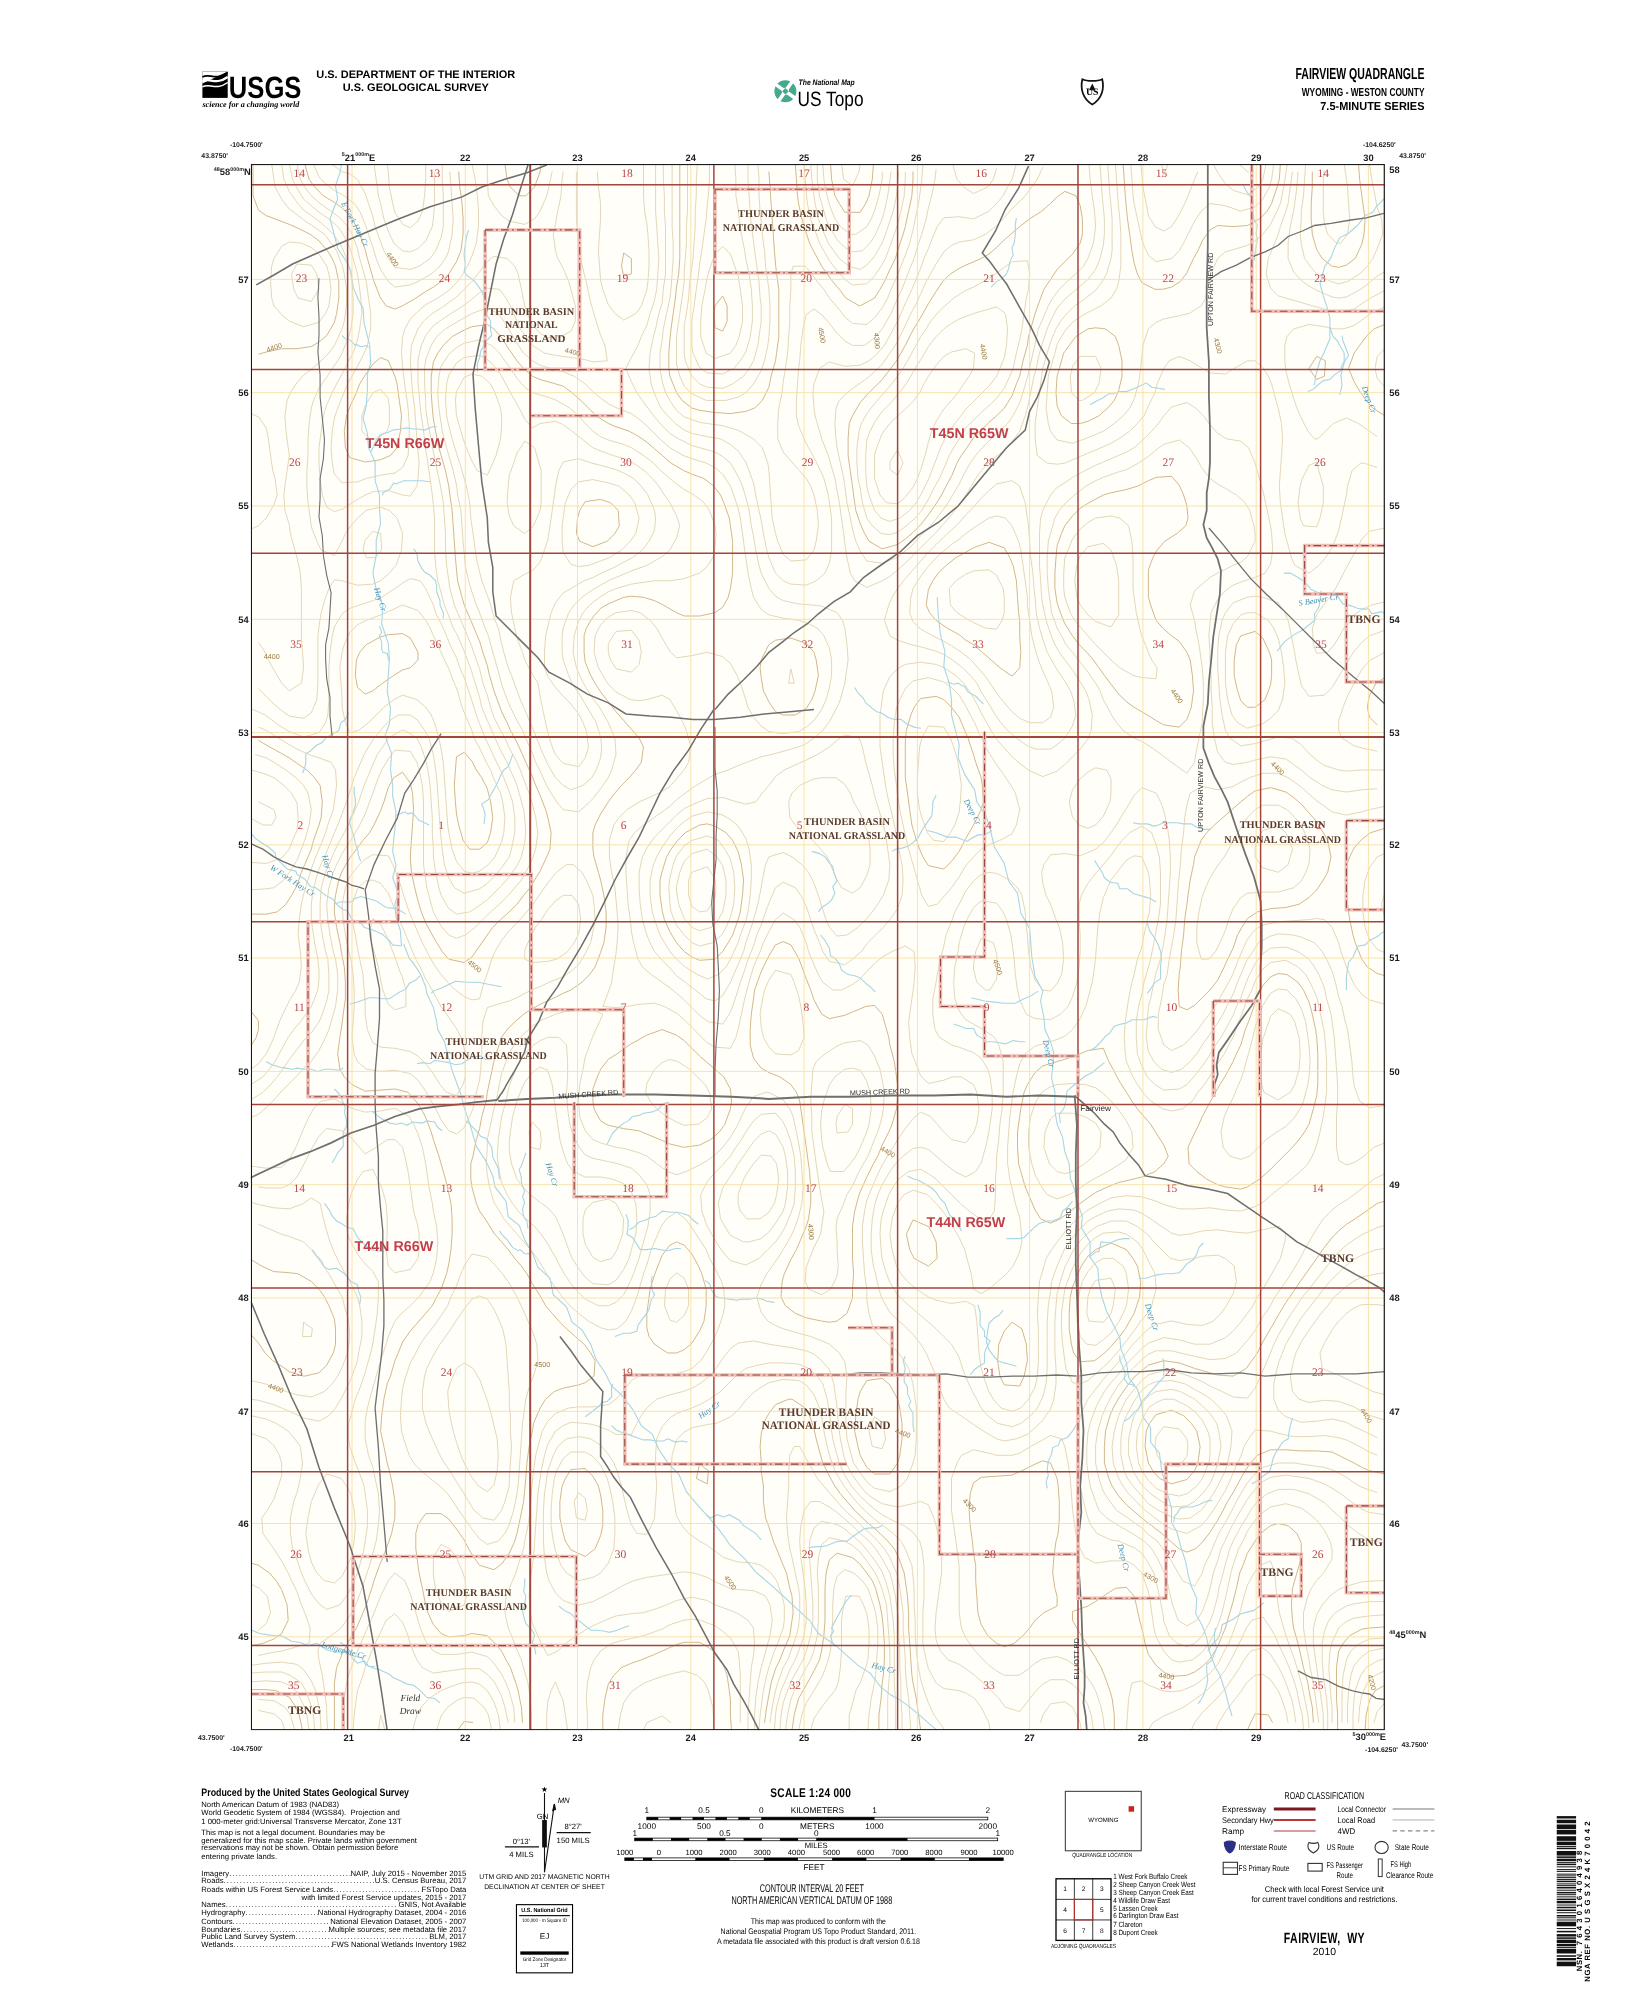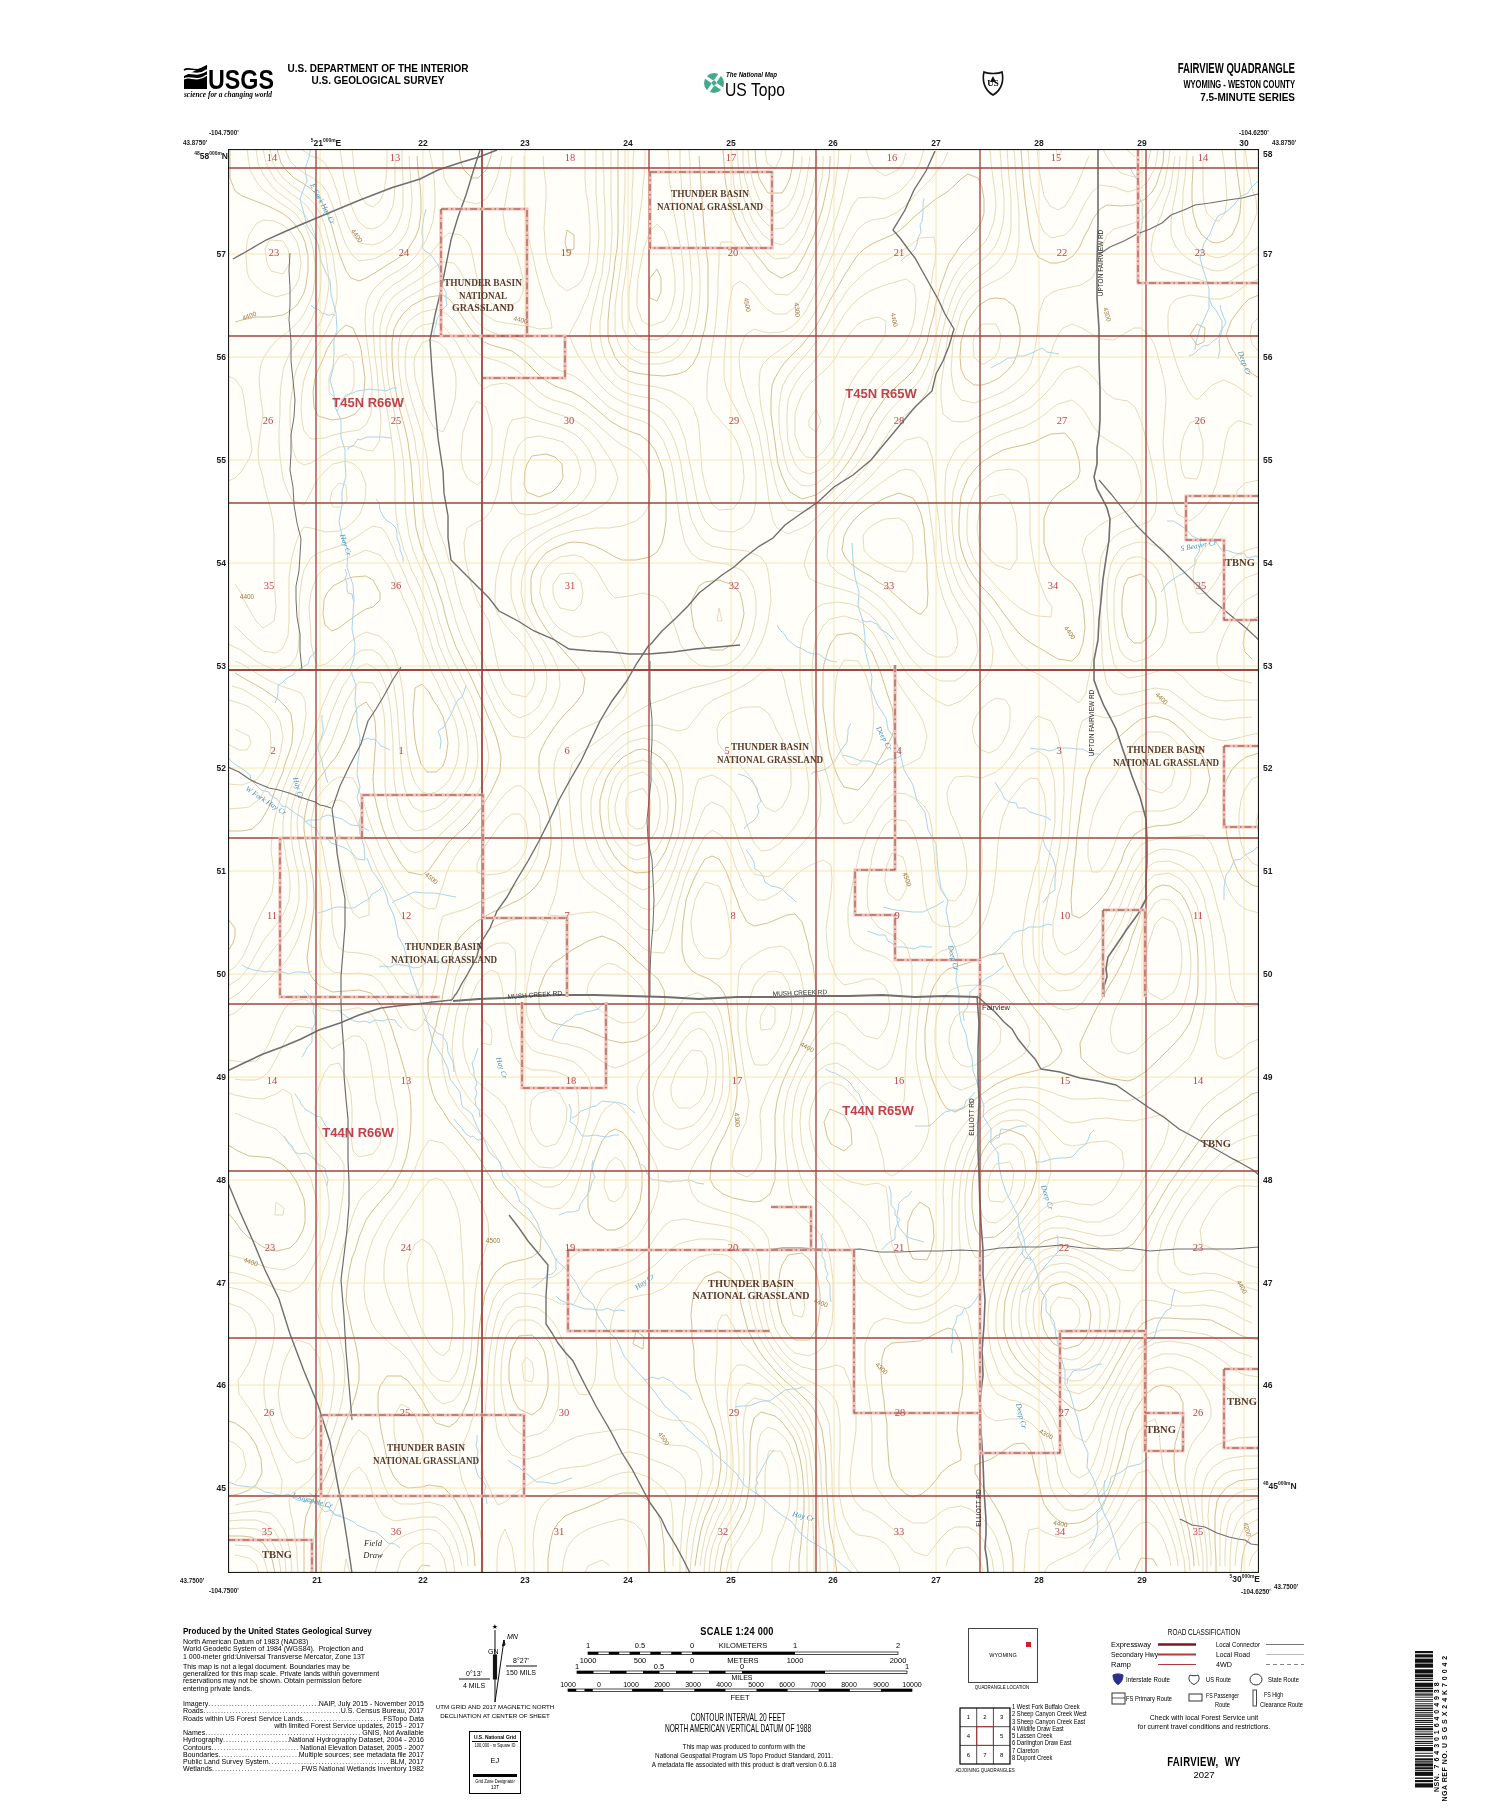--- a/index.html
+++ b/index.html
@@ -667,21 +667,21 @@
 <text x="102" y="60" textLength="33" lengthAdjust="spacingAndGlyphs">FS Passenger</text>
       <text x="111" y="69" textLength="15" lengthAdjust="spacingAndGlyphs">Route</text>
 <rect x="149" y="52" width="3.5" height="16" fill="none" stroke="#333" stroke-width="0.9"></rect>
 <text x="160" y="59" textLength="19" lengthAdjust="spacingAndGlyphs">FS High</text>
       <text x="156" y="69" textLength="43" lengthAdjust="spacingAndGlyphs">Clearance Route</text>
 </g>
   </svg>
 <div class="ab ctr" style="left:1104px;top:1713px;width:200px;font-size:7.6px;line-height:9px;transform:scaleX(0.9);">Check with local Forest Service unit<br>for current travel conditions and restrictions.</div>
 
 <div class="ab ctr" style="left:1104px;top:1754px;width:200px;font-weight:bold;font-size:13.5px;letter-spacing:0.5px;transform:scaleX(0.71);">FAIRVIEW,&nbsp; WY</div>
-<div class="ab ctr" style="left:1104px;top:1769px;width:200px;font-size:9.5px;">2027</div>
+<div class="ab ctr" style="left:1104px;top:1769px;width:200px;font-size:9.5px;">2010</div>
 
 <svg class="ab" style="left:1415px;top:1651px" width="18" height="139" viewBox="0 0 18 139">
     <g fill="#111">
       <rect x="0" y="0.0" width="18" height="2.2"></rect>
       <rect x="0" y="3.3" width="18" height="3.2"></rect>
       <rect x="0" y="7.6" width="18" height="4.2"></rect>
       <rect x="0" y="12.5" width="18" height="4.2"></rect>
       <rect x="0" y="18.3" width="18" height="4.2"></rect>
       <rect x="0" y="23.2" width="18" height="3.2"></rect>
       <rect x="0" y="27.1" width="18" height="0.9"></rect>

